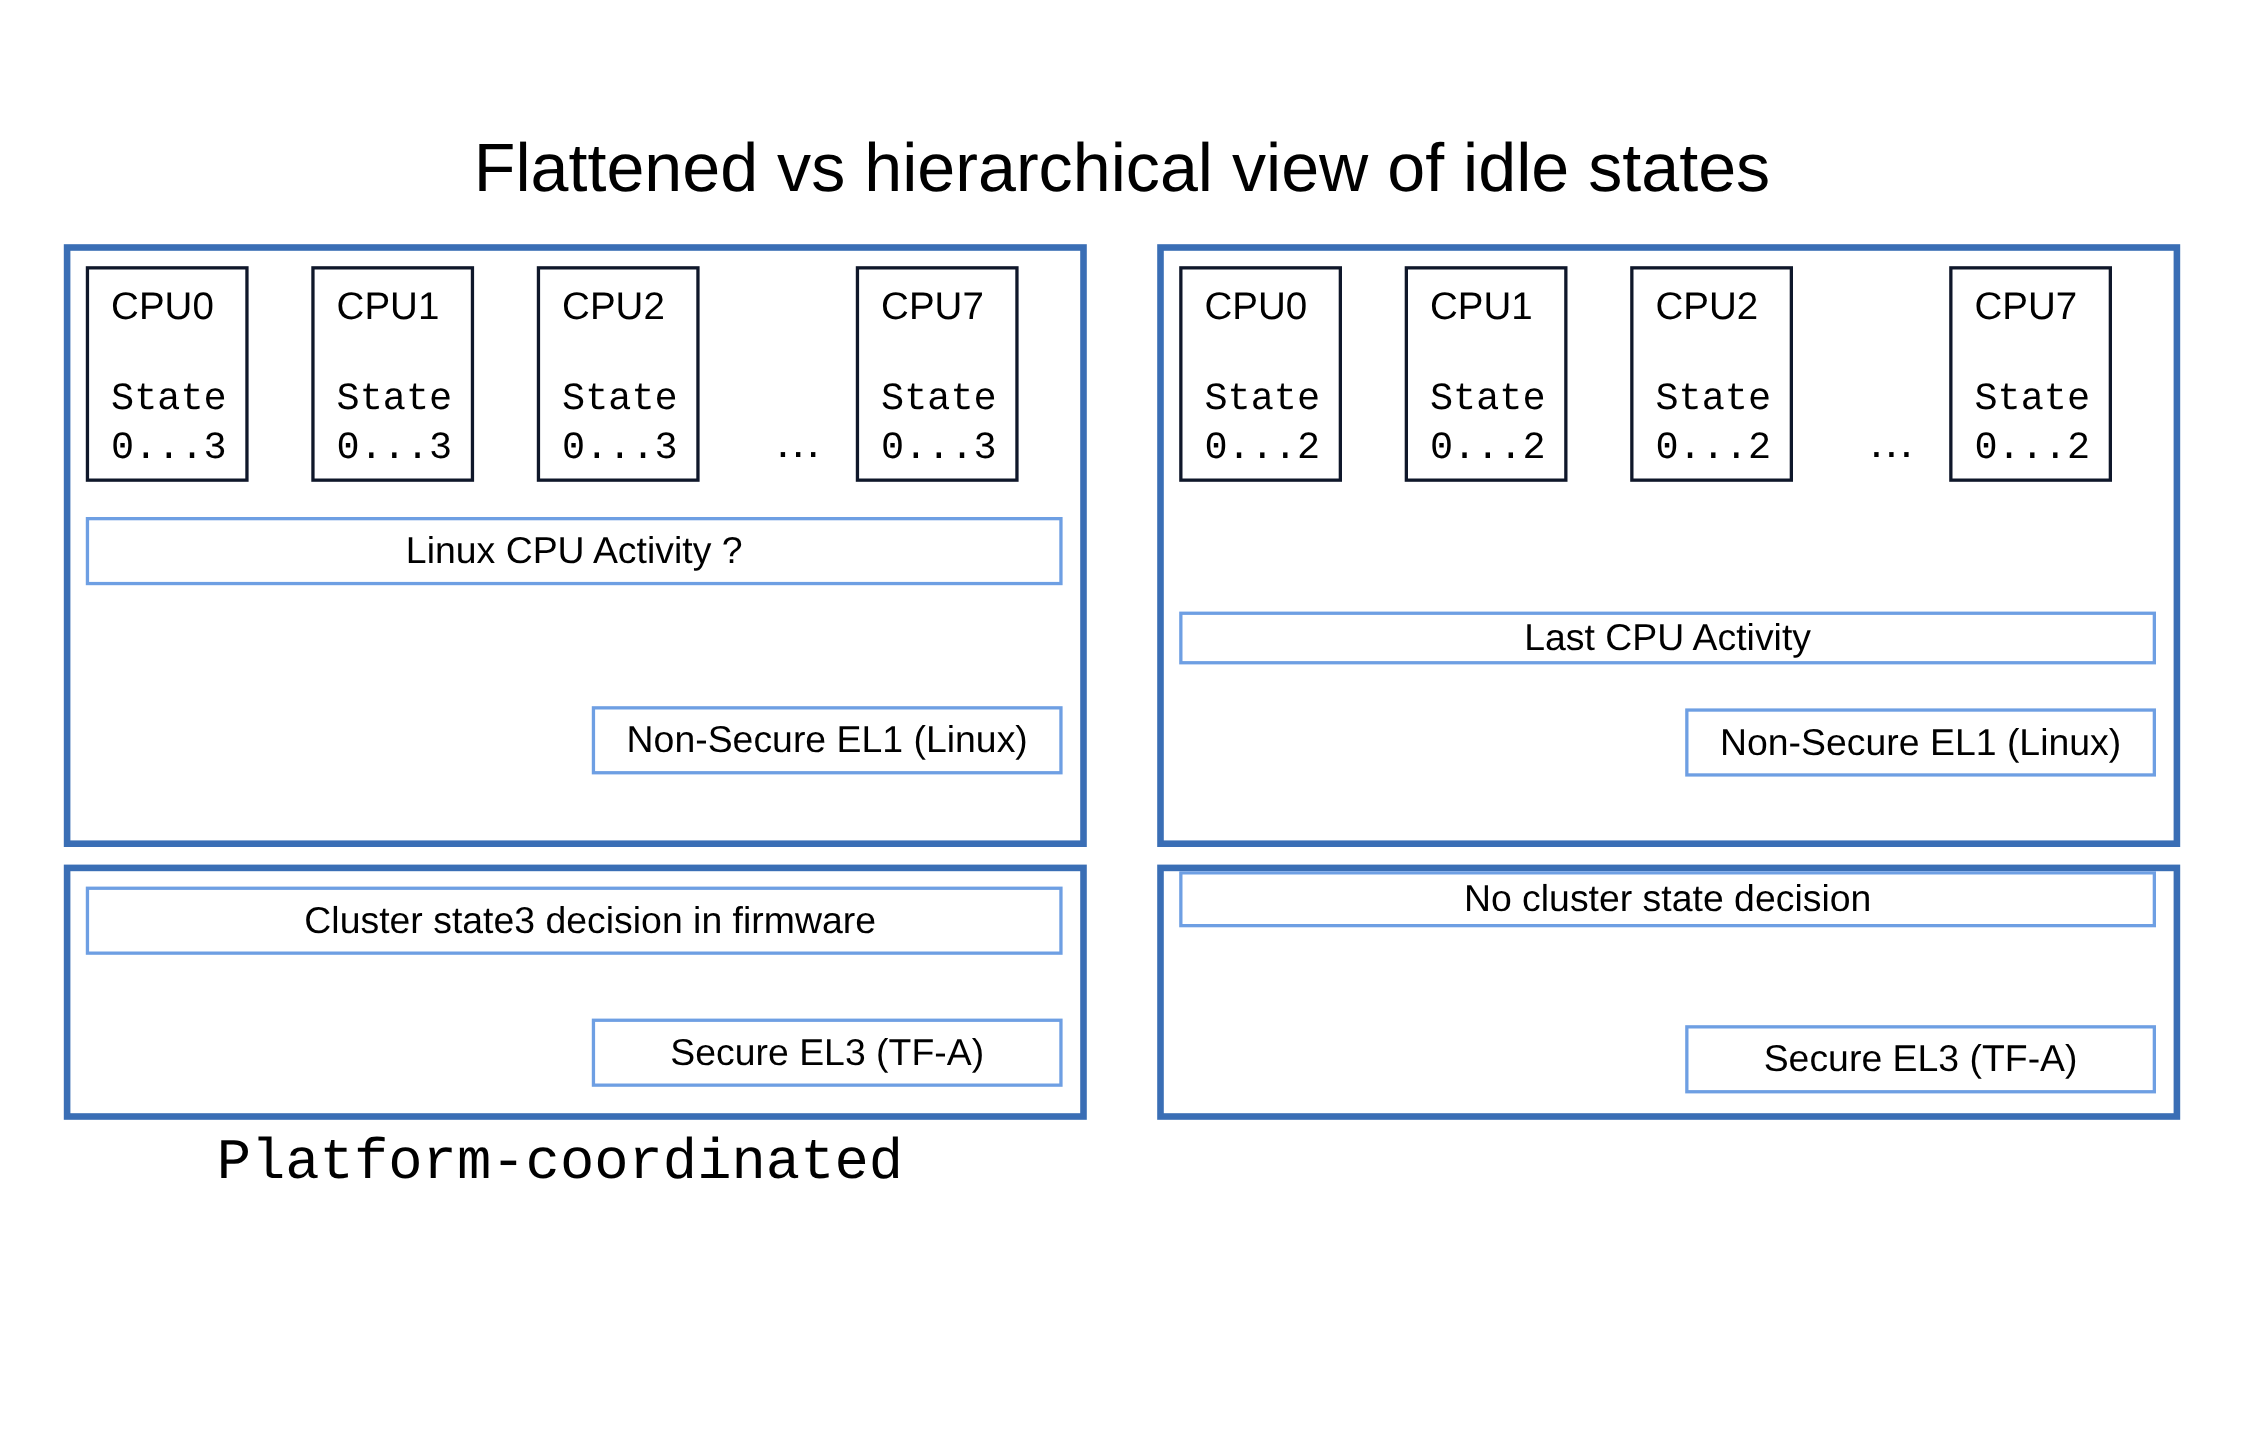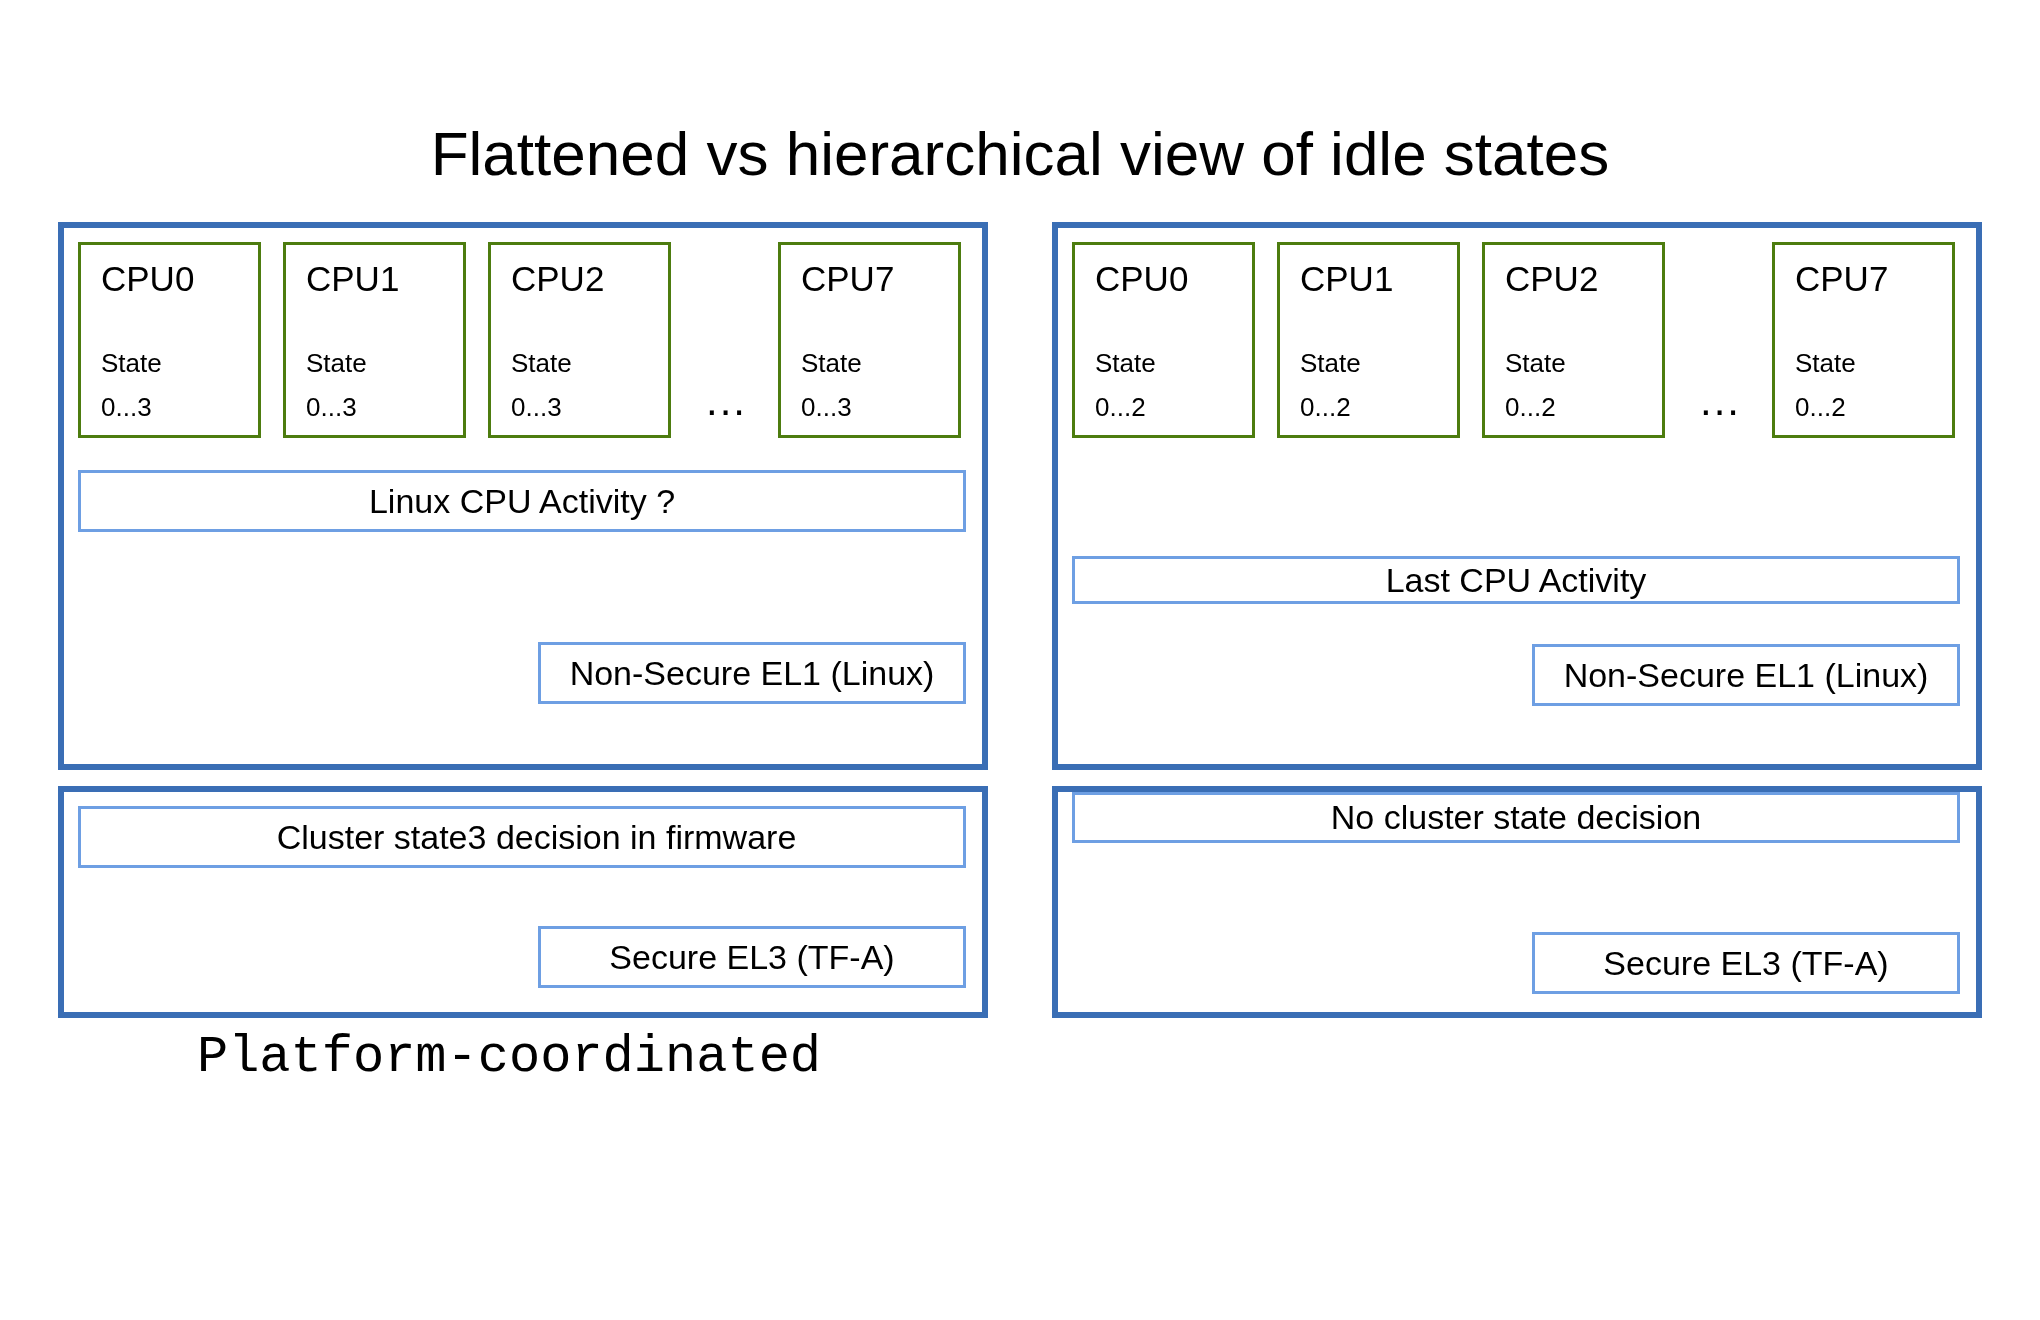--- a/index.html
+++ b/index.html
@@ -62,37 +62,38 @@
 
   
   .cpu-row {
     position: relative;
     height: 200px;
     margin: 14px 14px 0 14px;
   }
   .cpu-box {
     position: absolute;
     top: 0;
-    width: 183px;
+    width: 148px;
     height: 196px;
     box-sizing: border-box;
-    border: 3px solid #4d7c0f;
+    border: 3px solid #0f172a;
     background: #ffffff;
     padding: 14px 0 0 20px;
   }
   .cpu-box .cpu-label {
     font-size: 35px;
     line-height: 40px;
   }
   .cpu-box .state-label {
     position: absolute;
     left: 20px;
     top: 96px;
-    font-size: 26px;
+    font-size: 35px;
     line-height: 44px;
+    font-family: Liberation Mono, monospace;
   }
   .cpu-ellipsis {
     position: absolute;
     font-size: 42px;
     line-height: 42px;
     letter-spacing: 2px;
     color: #000000;
   }
 
   

